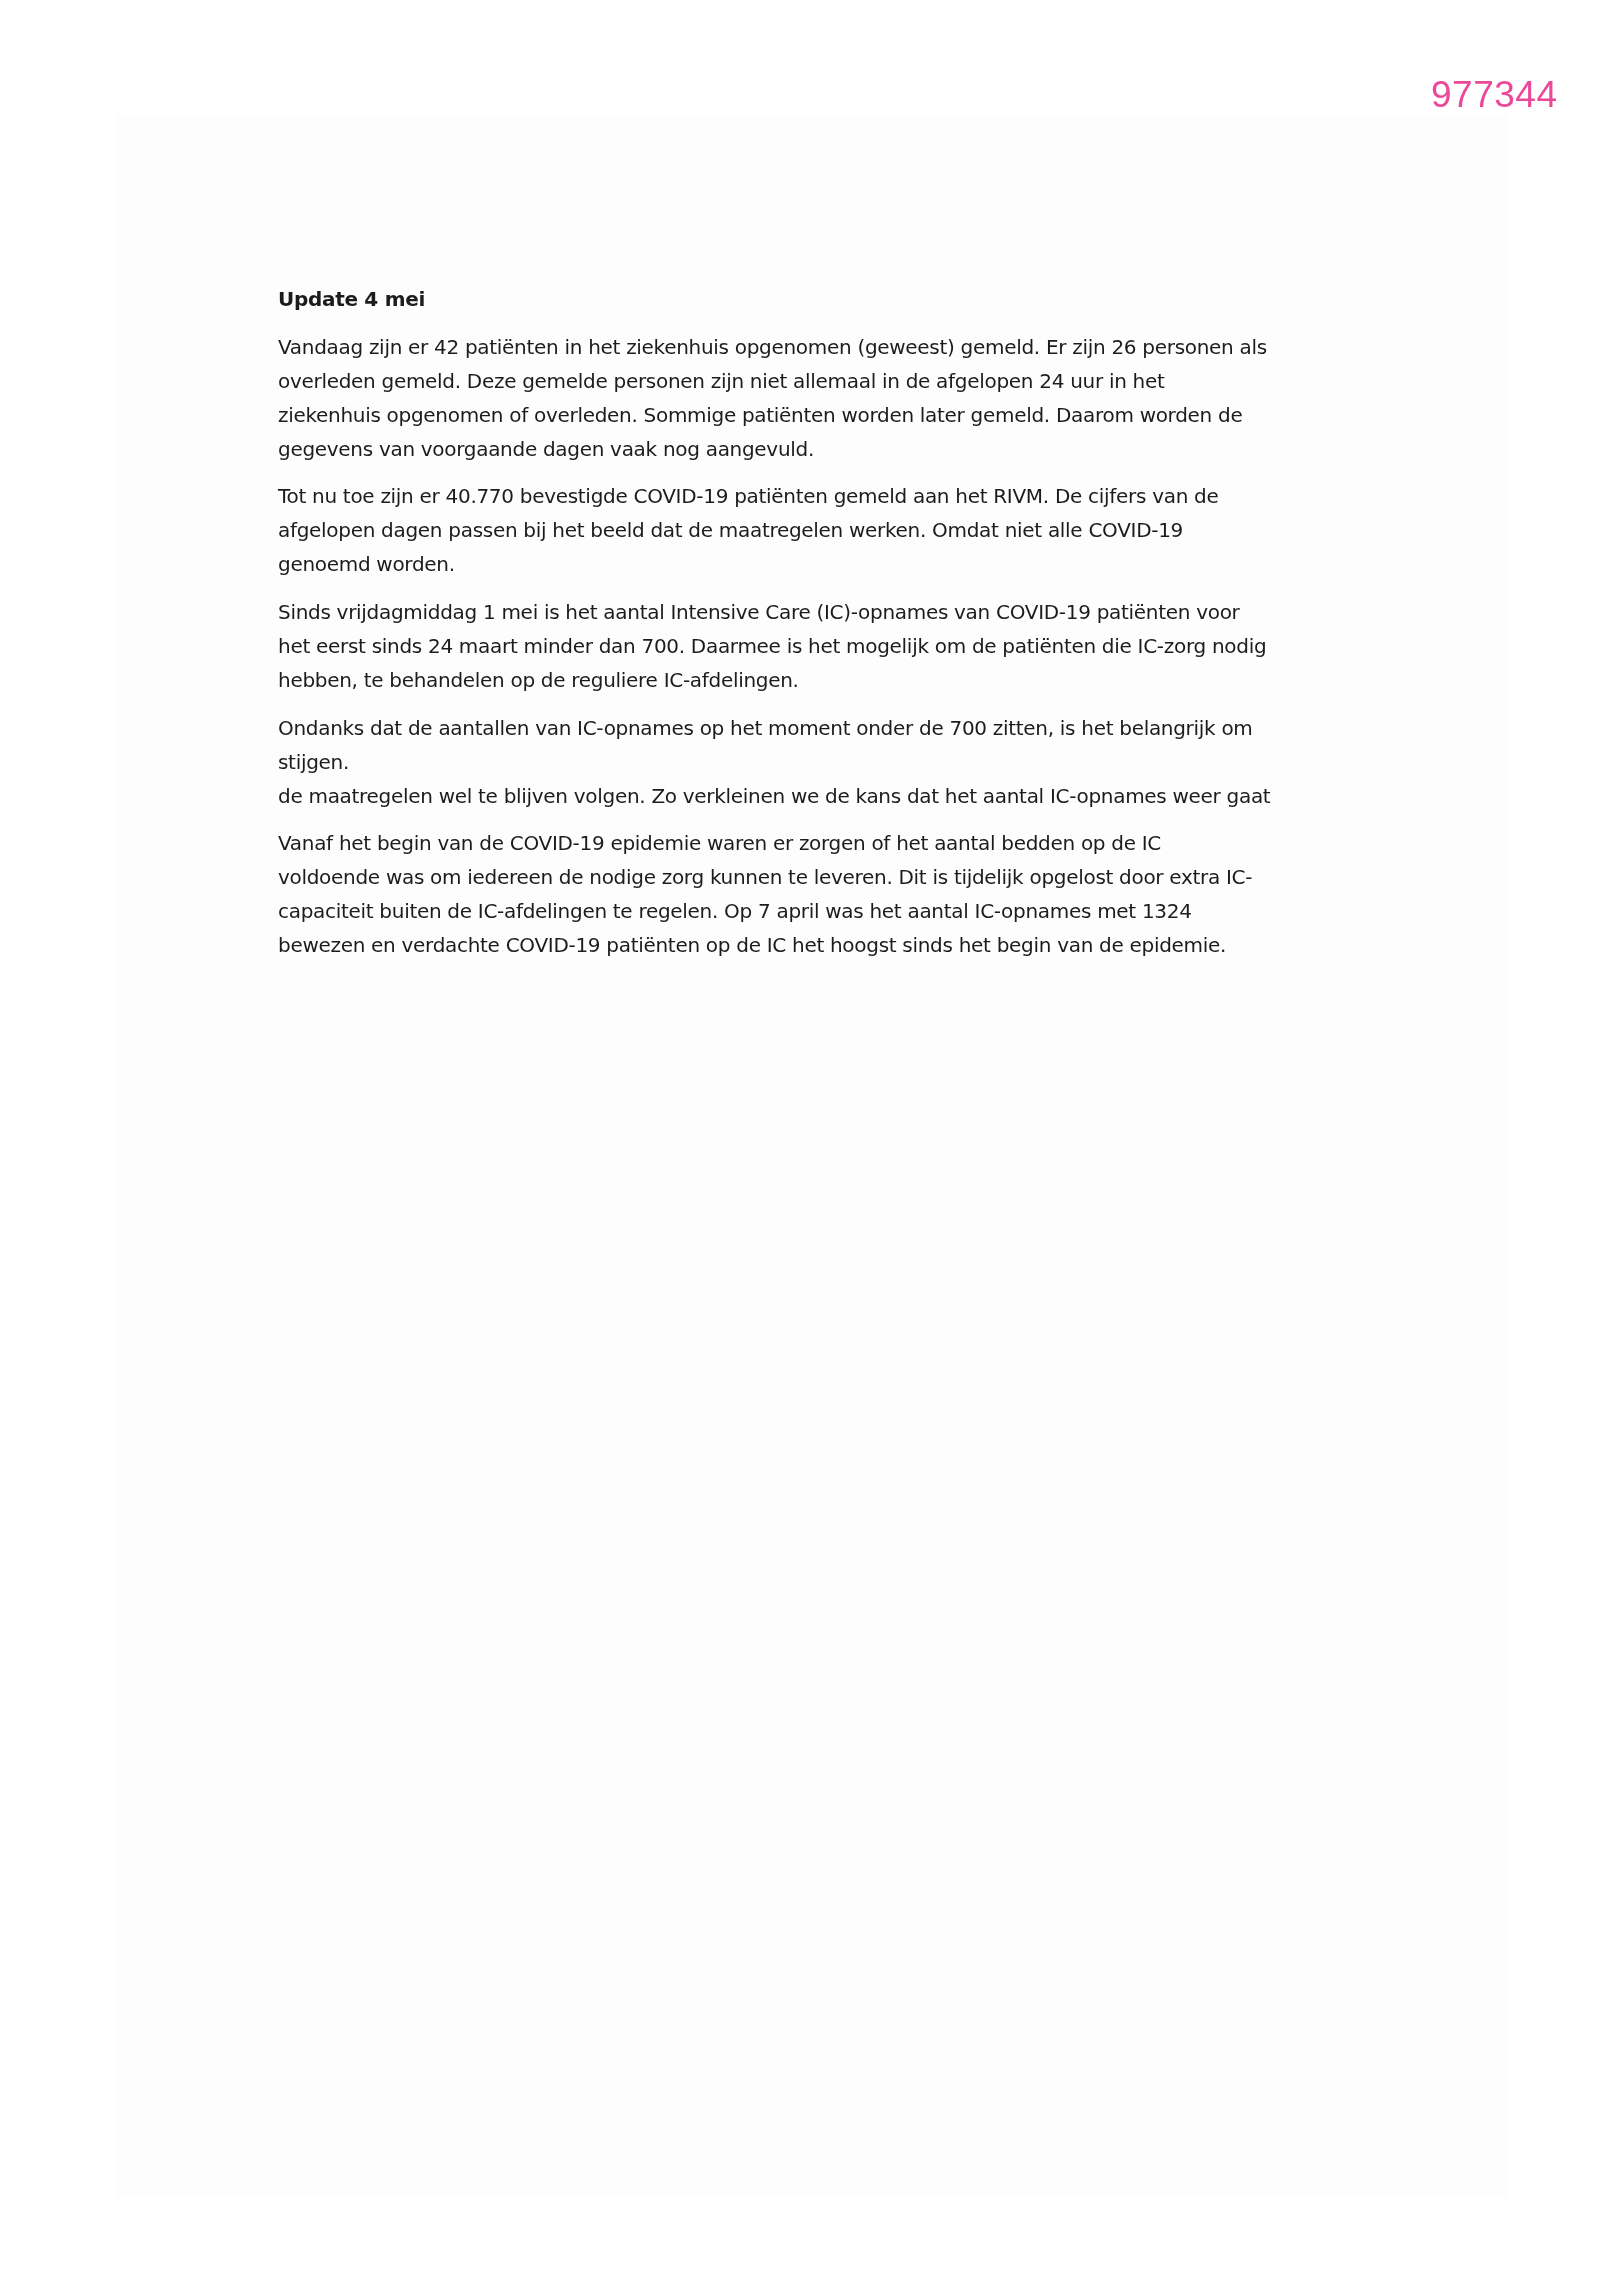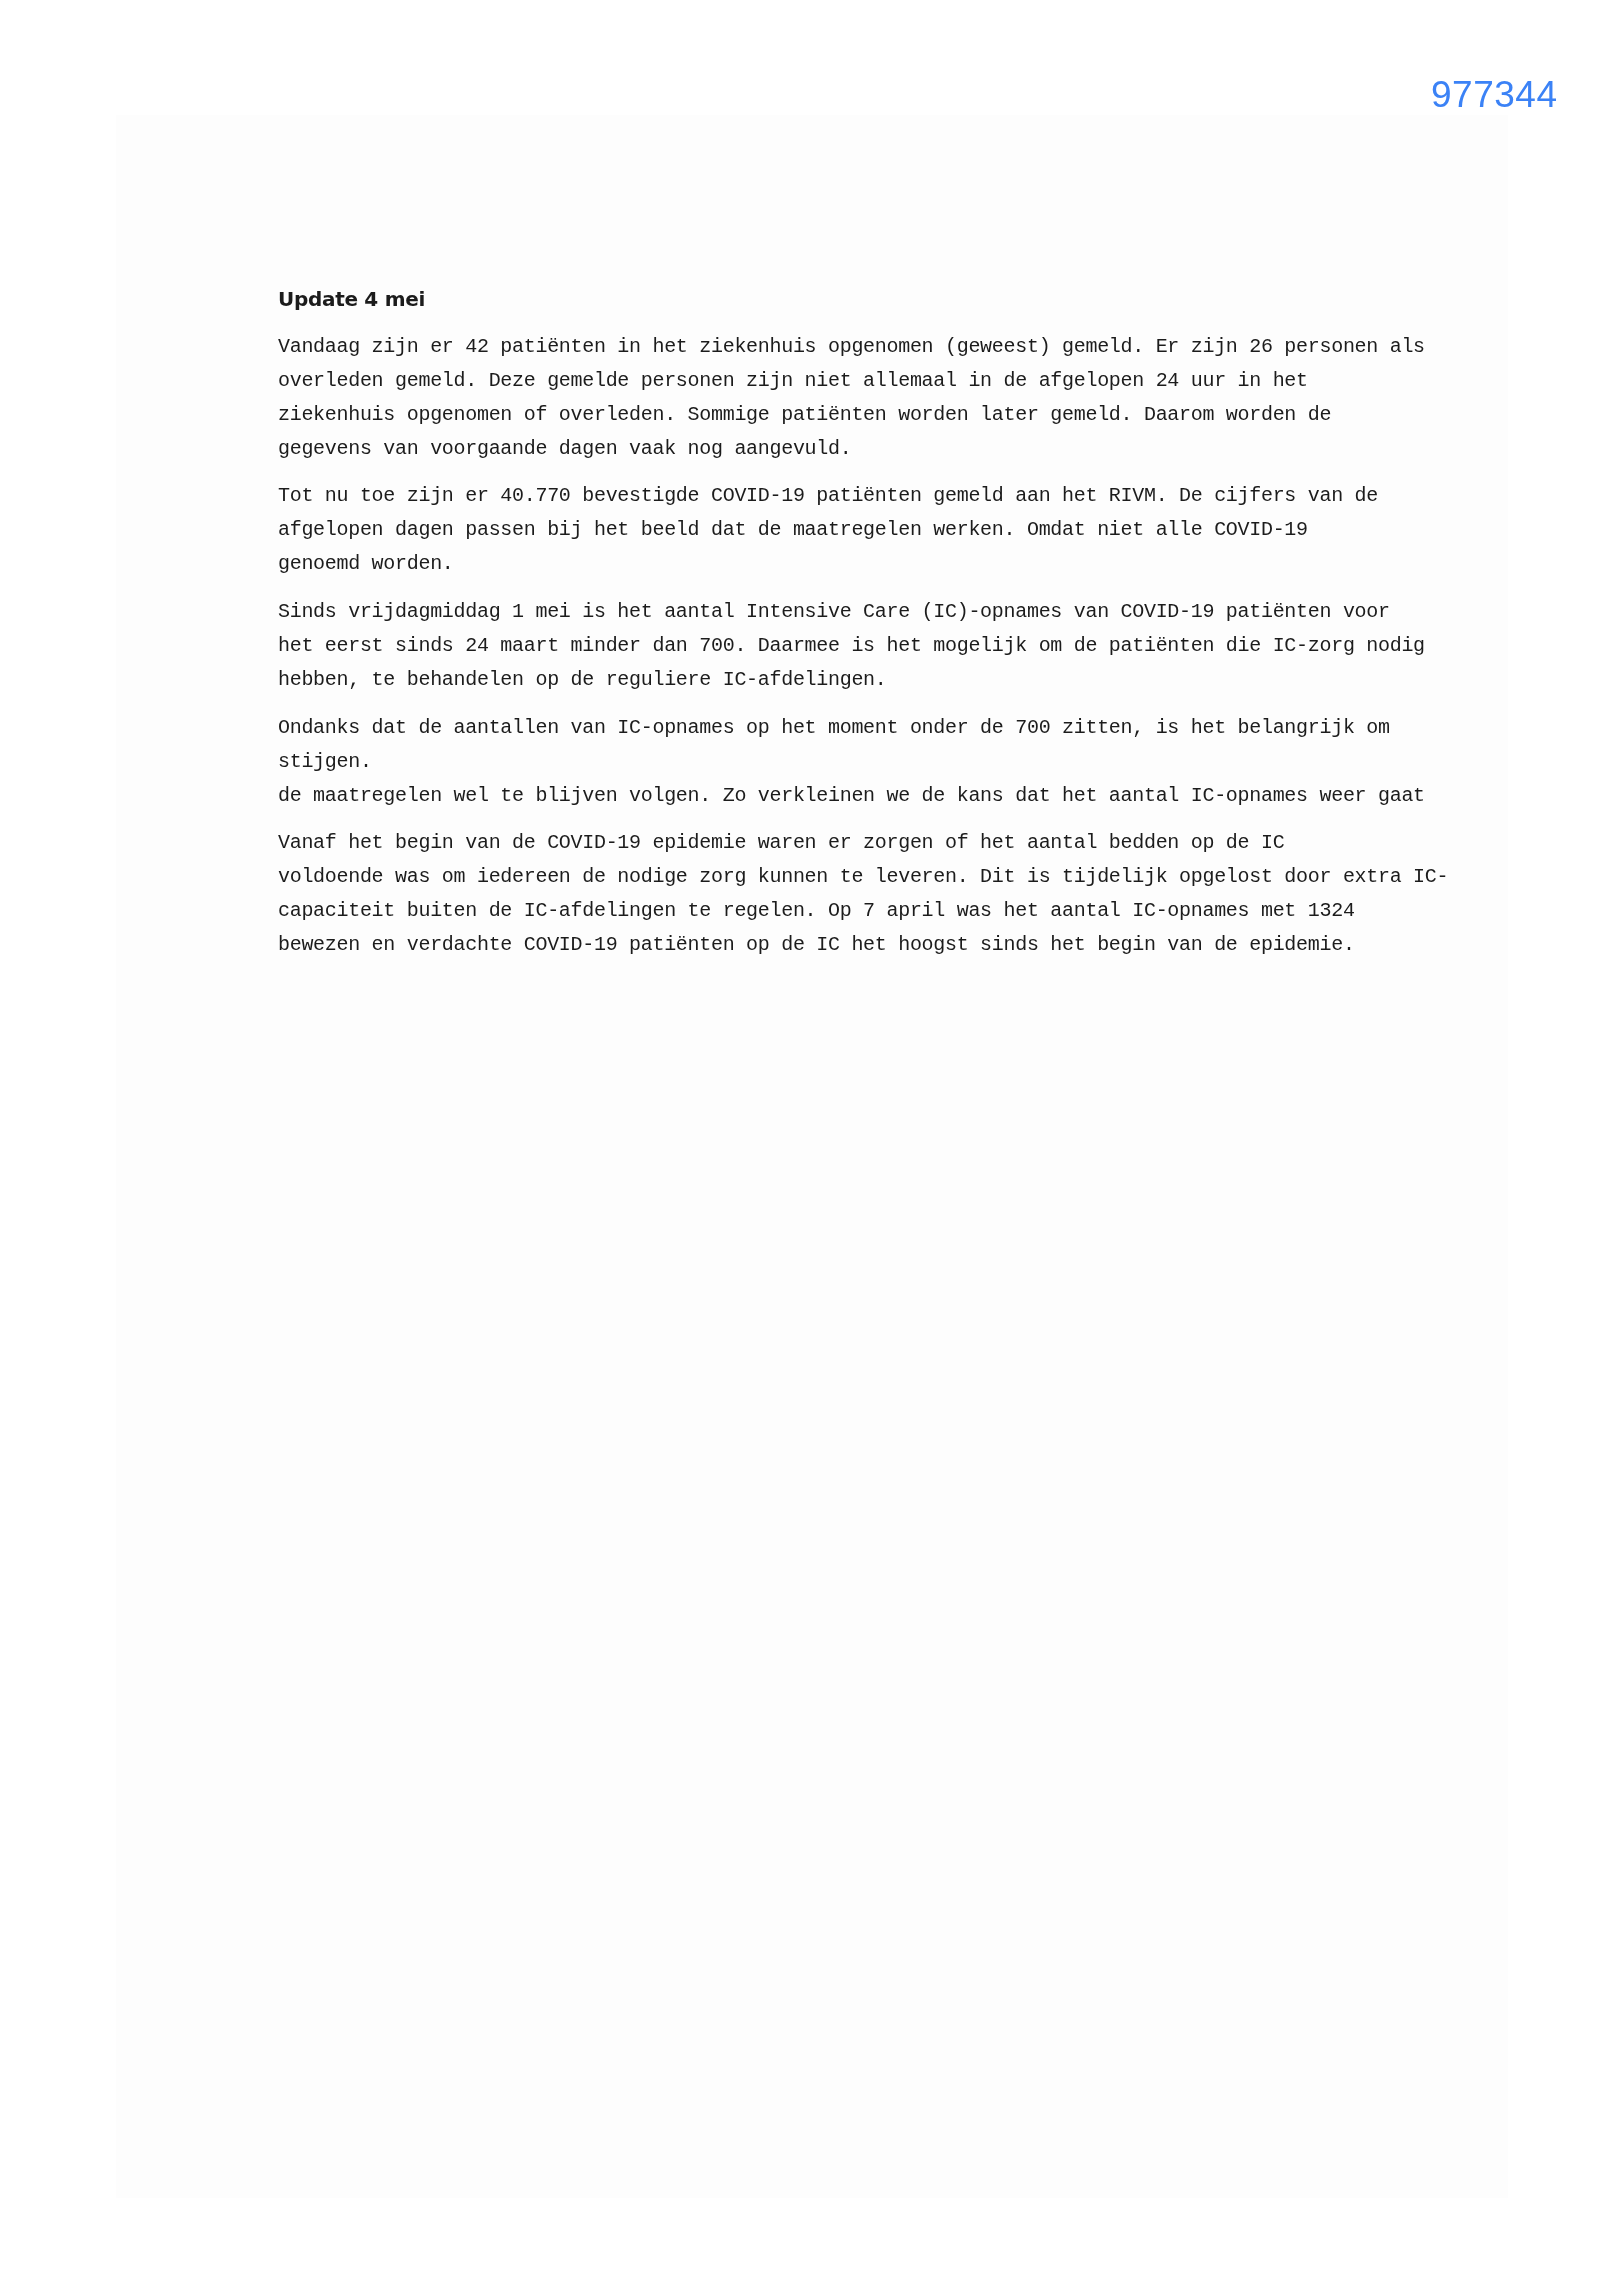--- a/index.html
+++ b/index.html
@@ -14,21 +14,21 @@
       overflow: hidden;
       font-family: "Liberation Sans", sans-serif;
       color: #1a1a1a;
     }
     .doc-number {
       position: absolute;
       left: 1431px;
       top: 74px;
       font-family: "Liberation Sans", sans-serif;
       font-size: 37px;
-      color: #3b82f6;
+      color: #ec4899;
       letter-spacing: 0.5px;
     }
     .page-sheet {
       position: absolute;
       left: 116px;
       top: 115px;
       width: 1392px;
       height: 2083px;
       background: #fdfdfd;
     }
@@ -44,21 +44,20 @@
     }
     .heading {
       font-weight: bold;
       margin: 0 0 13.7px 0;
       font-size: 20px;
       letter-spacing: -0.3px;
     }
     .para {
       margin: 0 0 13.7px 0;
       letter-spacing: -0.3px;
-      font-family: Liberation Mono, monospace;
     }
     .line {
       display: block;
       white-space: nowrap;
     }
   </style>
 </head>
 <body>
 
 <div class="doc-number">977344</div>

